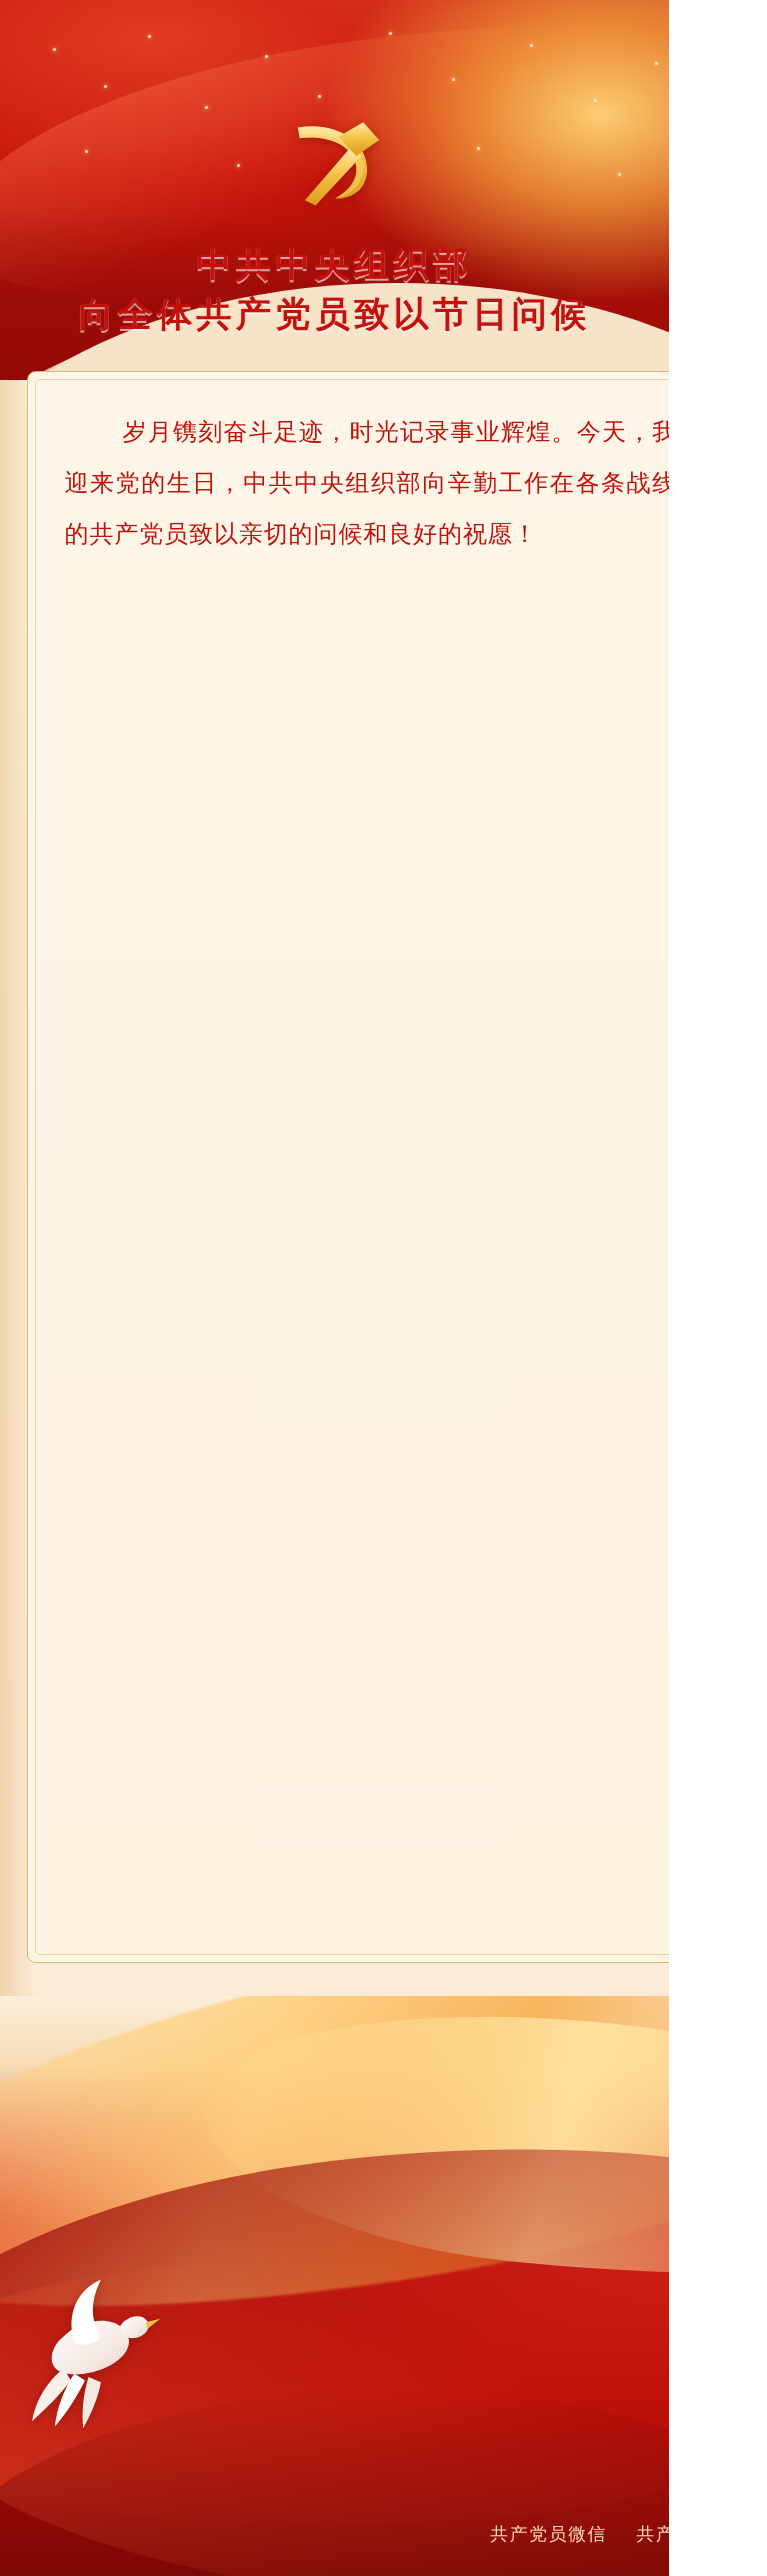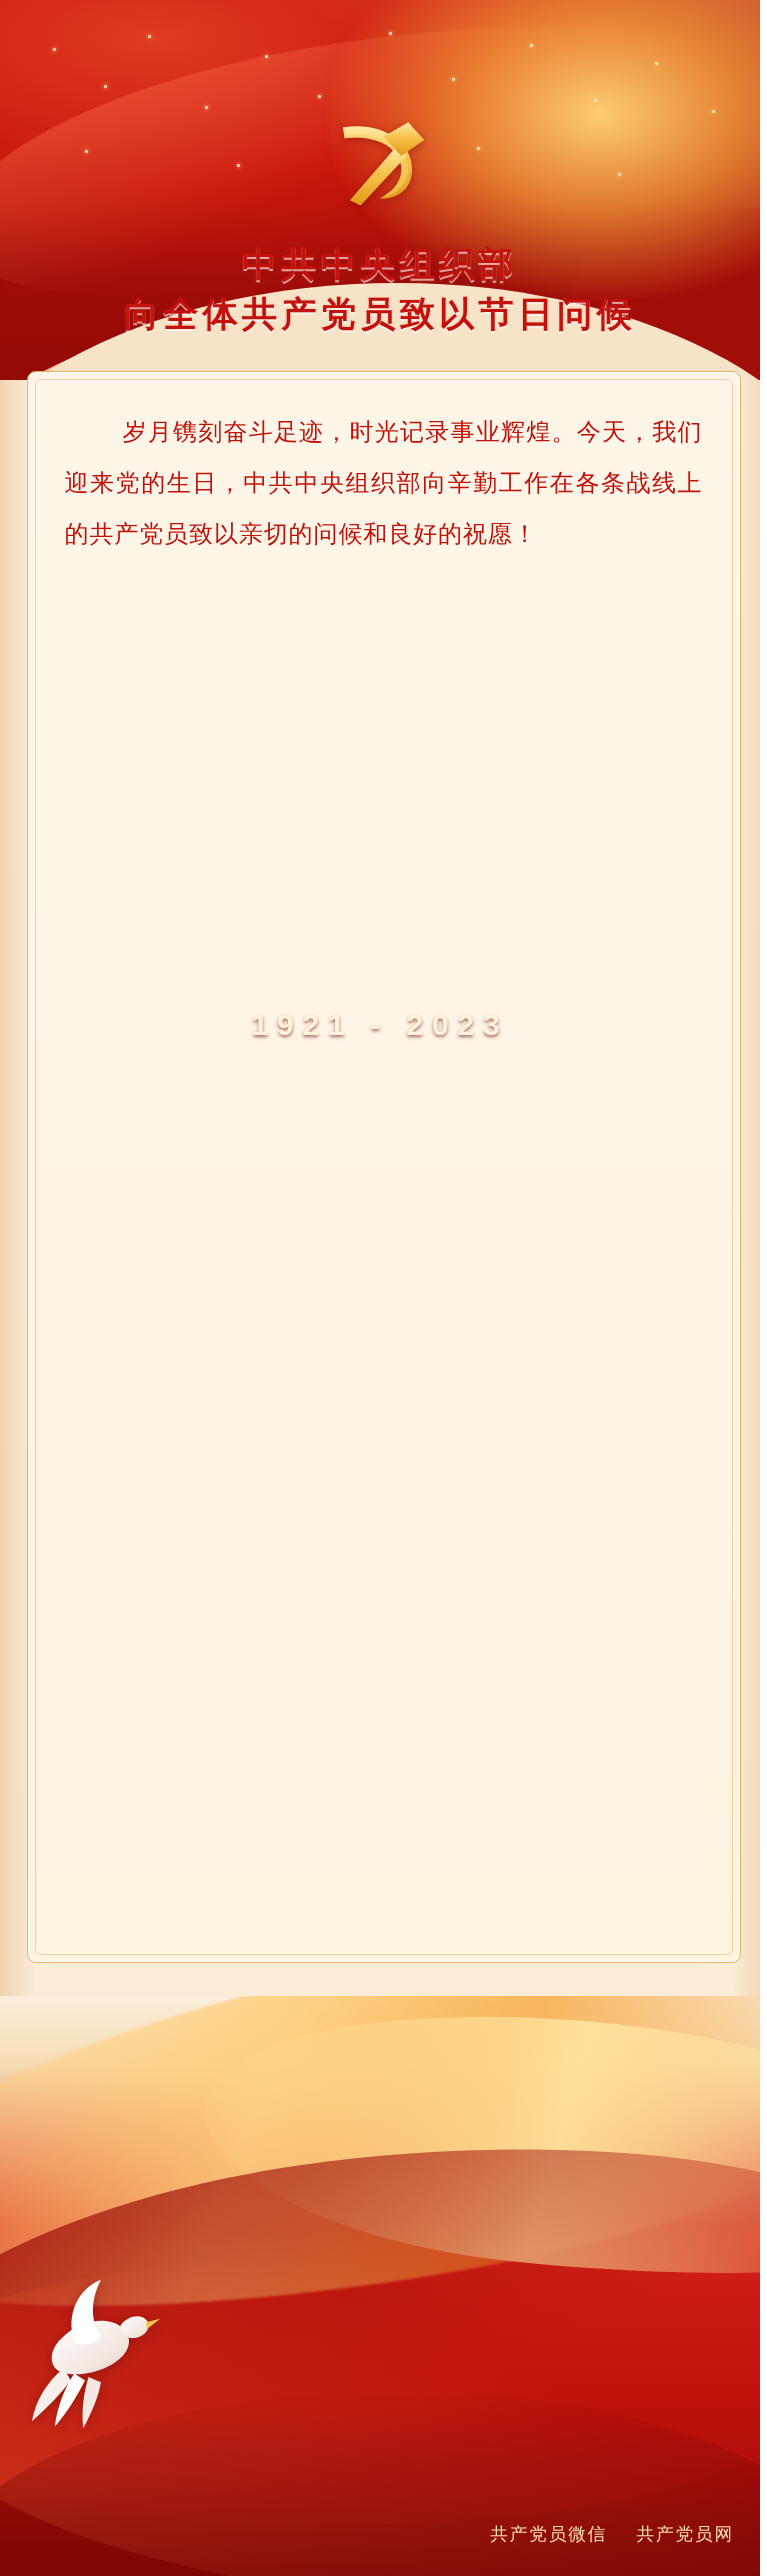--- a/index.html
+++ b/index.html
@@ -6,21 +6,21 @@
   html, body {
     margin: 0;
     padding: 0;
     background: #fff;
   }
   body {
     font-family: "Liberation Serif", "DejaVu Serif", serif;
   }
   .poster {
     position: relative;
-    width: 760px;
+    width: 669px;
     height: 2576px;
     overflow: hidden;
     background: #f7e4c8;
   }
 
   
   .top-band {
     position: absolute;
     left: 0; top: 0;
     width: 768px;
@@ -346,18 +346,15 @@
 
     <path d="M147 68 L 163 64 L 148 76 Z" fill="#f2c14e"></path>
 
     <path d="M66 90 C 56 60, 70 30, 96 20 C 84 44, 84 66, 96 84 C 88 94, 74 96, 66 90 Z" fill="#ffffff"></path>
 
     <path d="M54 120 C 36 134, 22 156, 18 180 C 34 166, 50 150, 62 134 Z" fill="#f7efe9"></path>
     <path d="M66 126 C 54 144, 46 166, 44 186 C 58 170, 70 150, 78 134 Z" fill="#ffffff"></path>
     <path d="M82 130 C 76 150, 74 170, 76 188 C 86 170, 94 150, 96 136 Z" fill="#f4e9e2"></path>
   </svg>
 
-  <div class="years">
-    <span class="years-text">1921 - 2023</span>
-  </div>
 
 </div>
 
 
 </body></html>

